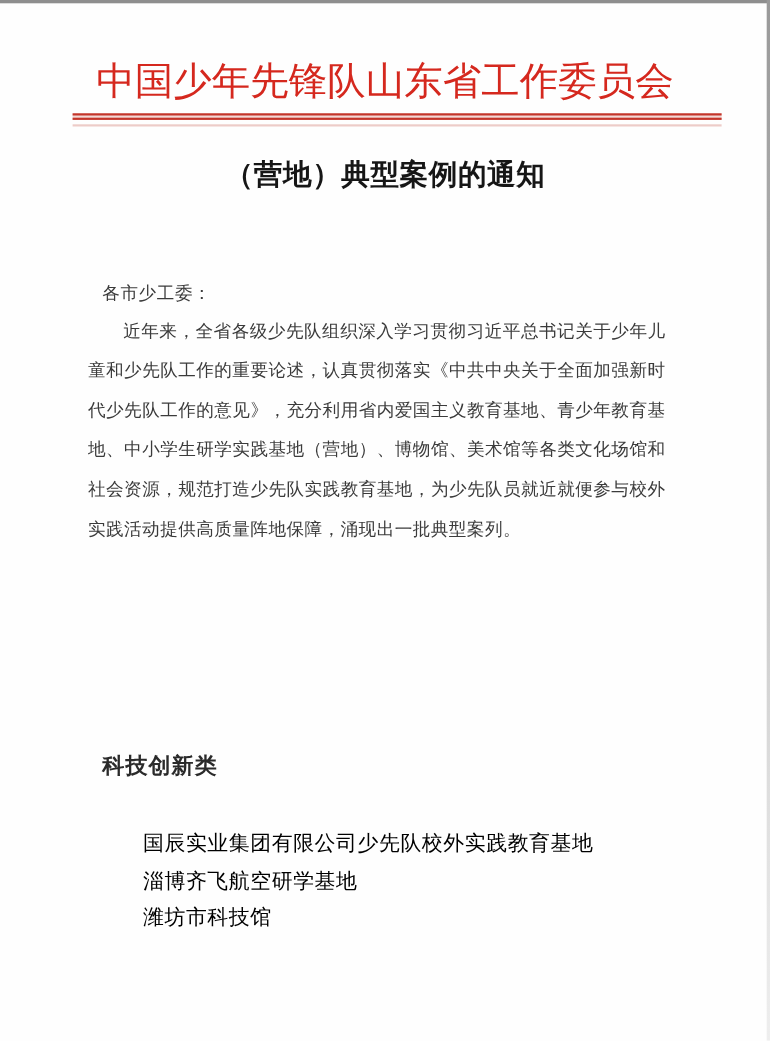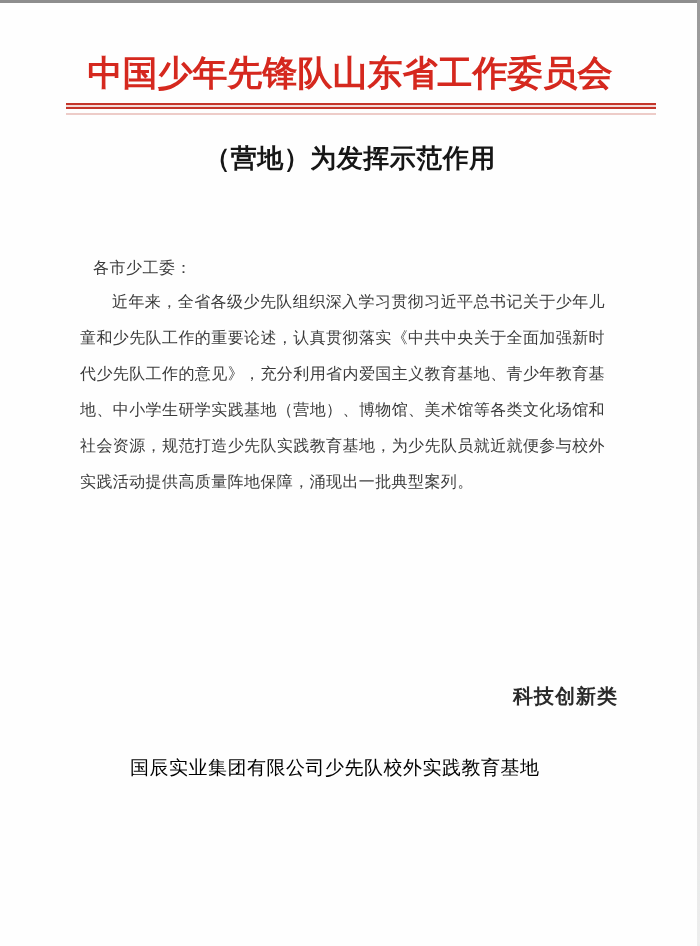--- a/index.html
+++ b/index.html
@@ -19,21 +19,21 @@
   }
   .right-edge {
     position: absolute; top: 0; right: 0; width: 3px; height: 946px;
     background: linear-gradient(to bottom, #999999 0%, #b5b5b5 35%, #dddddd 75%, #eeeeee 100%);
   }
 
   
   .letterhead {
     position: absolute; top: 52px; left: 0; width: 700px;
     text-align: center;
-    font-size: 35px; font-weight: bold;
+    font-size: 35px; font-weight: normal;
     color: #d5281e;
     letter-spacing: 0px;
     line-height: 44px;
     white-space: nowrap;
   }
   .letterhead-rule {
     position: absolute; top: 103px; left: 66px; width: 590px; height: 2px;
     border-top: 2.5px solid #c4352a;
     border-bottom: 2.5px solid #c4352a;
     background: #f3d9d6;
@@ -64,21 +64,21 @@
     text-align: justify;
     text-indent: 2em;
     letter-spacing: 0.4px;
     margin: 0;
   }
   .para-1 { top: 284px; }
   .para-2 { top: 518px; }
 
   .section-heading {
     position: absolute; top: 683px; left: 93px; width: 525px;
-    text-align: right;
+    text-align: left;
     font-family: "DejaVu Sans", "Liberation Sans", sans-serif;
     font-size: 20px; font-weight: bold;
     color: #2a2a2a;
     letter-spacing: 1px;
   }
 
   .base-list {
     position: absolute; top: 751px; left: 130px; width: 520px;
     line-height: 33.5px;
     letter-spacing: 0.5px;
@@ -97,27 +97,29 @@
 
   <div class="top-edge"></div>
   <div class="right-edge"></div>
 
   <div class="letterhead">中国少年先锋队山东省工作委员会</div>
 
   <div class="letterhead-rule"></div>
   <div class="letterhead-rule-ghost"></div>
 
   <div class="notice-title">
-    <div>（营地）为发挥示范作用</div>
+    <div>（营地）典型案例的通知</div>
   </div>
 
   <div class="content salutation">各市少工委：</div>
 
   <p class="content para para-1">近年来，全省各级少先队组织深入学习贯彻习近平总书记关于少年儿童和少先队工作的重要论述，认真贯彻落实《中共中央关于全面加强新时代少先队工作的意见》，充分利用省内爱国主义教育基地、青少年教育基地、中小学生研学实践基地（营地）、博物馆、美术馆等各类文化场馆和社会资源，规范打造少先队实践教育基地，为少先队员就近就便参与校外实践活动提供高质量阵地保障，涌现出一批典型案列。</p>
 
 
   <div class="section-heading">科技创新类</div>
 
   <div class="base-list">
     <div class="list-item">国辰实业集团有限公司少先队校外实践教育基地</div>
+    <div class="list-item">淄博齐飞航空研学基地</div>
+    <div class="list-item">潍坊市科技馆</div>
   </div>
 
 </div>
 
 </body></html>

